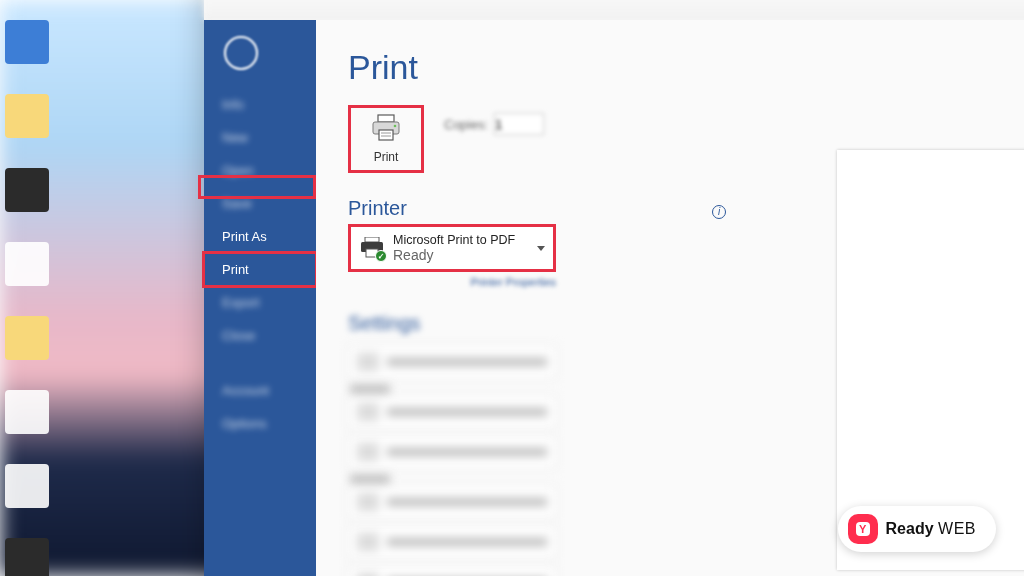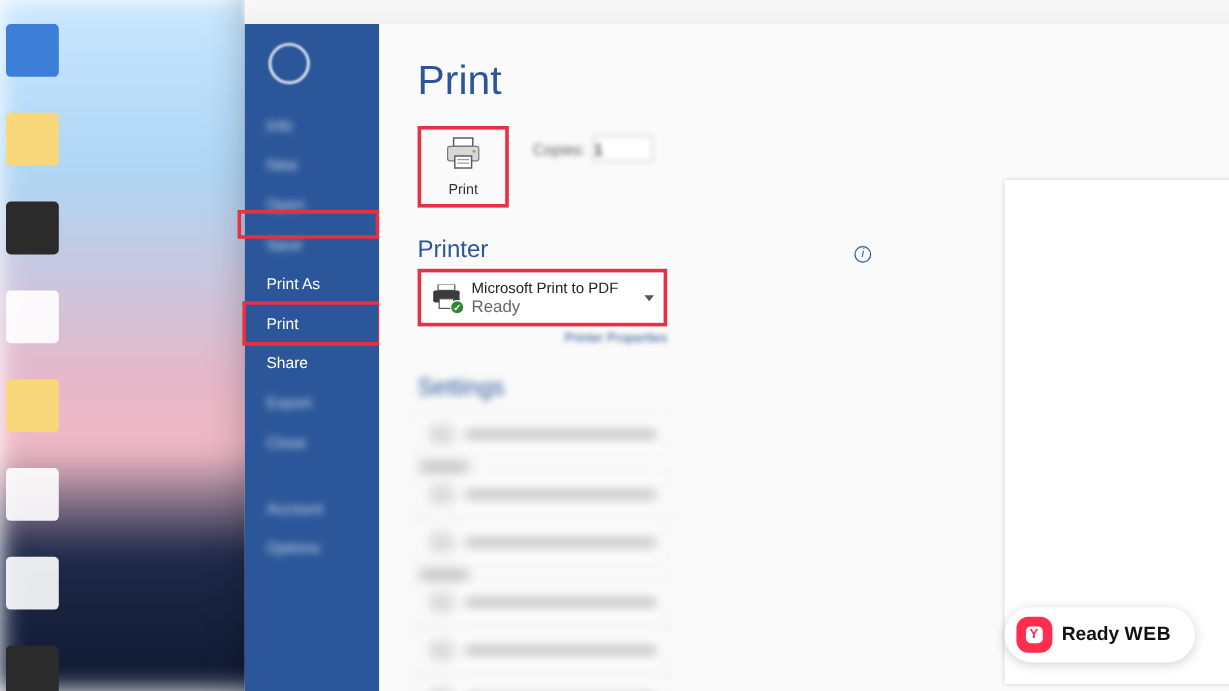--- a/index.html
+++ b/index.html
@@ -175,21 +175,21 @@
   .watermark .logo {
     width: 30px; height: 30px; background: #ff2d4e;
     border-radius: 10px;
     display: flex; align-items: center; justify-content: center;
   }
   .watermark .logo .y {
     width: 14px; height: 14px; background: #fff; border-radius: 4px;
     display:flex;align-items:center;justify-content:center;color:#ff2d4e;font-weight:800;font-size:11px;
   }
   .watermark .wm-text { font-family: "Comic Sans MS", cursive, sans-serif; font-weight: 700; font-size: 16px; color: #111; }
-  .watermark .wm-bold { font-weight: 700; letter-spacing: 0.5px; text-align: right; }
+  .watermark .wm-bold { font-weight: 400; letter-spacing: 0.5px; text-align: right; }
 
   .sb-highlight-outer {
     position:absolute;
     left:-6px;
     top:240px; 
     width:118px; height:28px;
     border:3px solid #e53045;
     z-index:10;
     pointer-events:none;
   }
@@ -213,21 +213,20 @@
   <div class="word-header"></div>
 
   <div class="backstage-sidebar">
     <div class="back-circle"></div>
     <div class="sb-item blurred">Info</div>
     <div class="sb-item blurred">New</div>
     <div class="sb-item blurred">Open</div>
     <div class="sb-item blurred">Save</div>
     <div class="sb-item">Print As</div>
     <div class="sb-item highlight">Print</div>
-    <div class="sb-item">Share</div>
     <div class="sb-item blurred">Export</div>
     <div class="sb-item blurred">Close</div>
     <div class="sb-item blurred" style="margin-top:22px">Account</div>
     <div class="sb-item blurred">Options</div>
   </div>
 
   <div class="sb-highlight-outer" style="top: 195px; height: 24px;"></div>
 
   <div class="backstage-main">
     <div class="page-title">Print</div>

